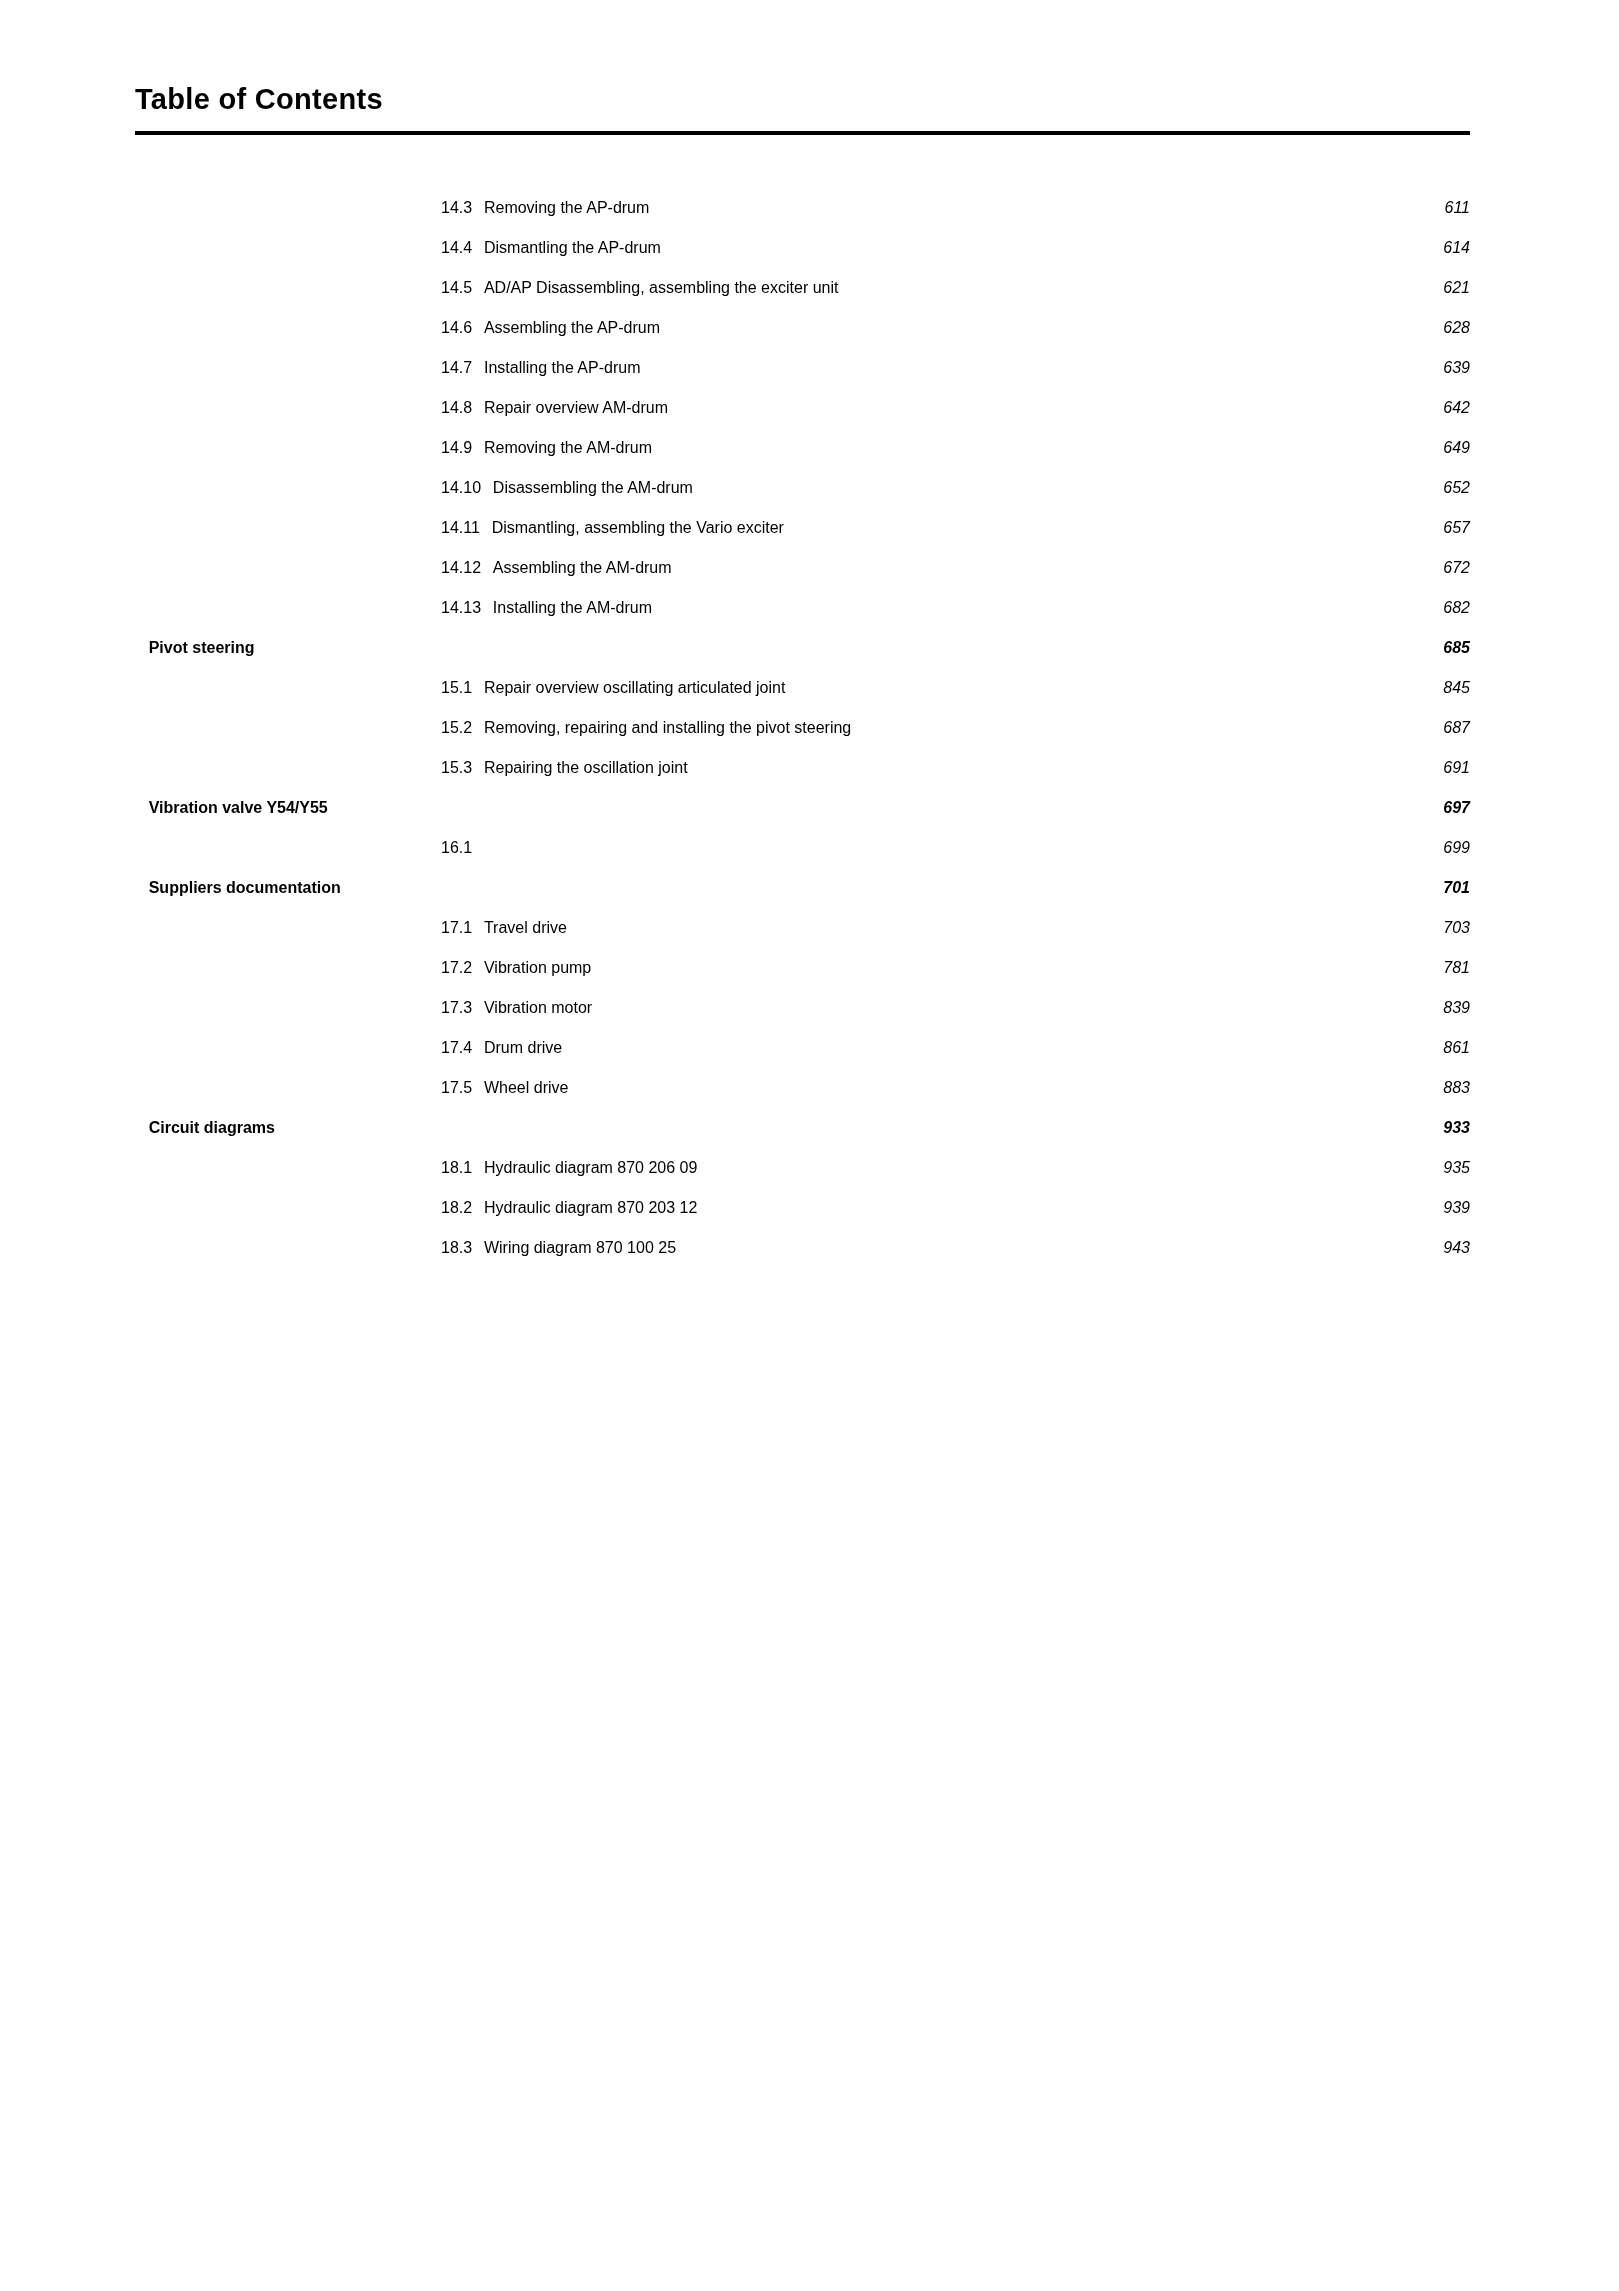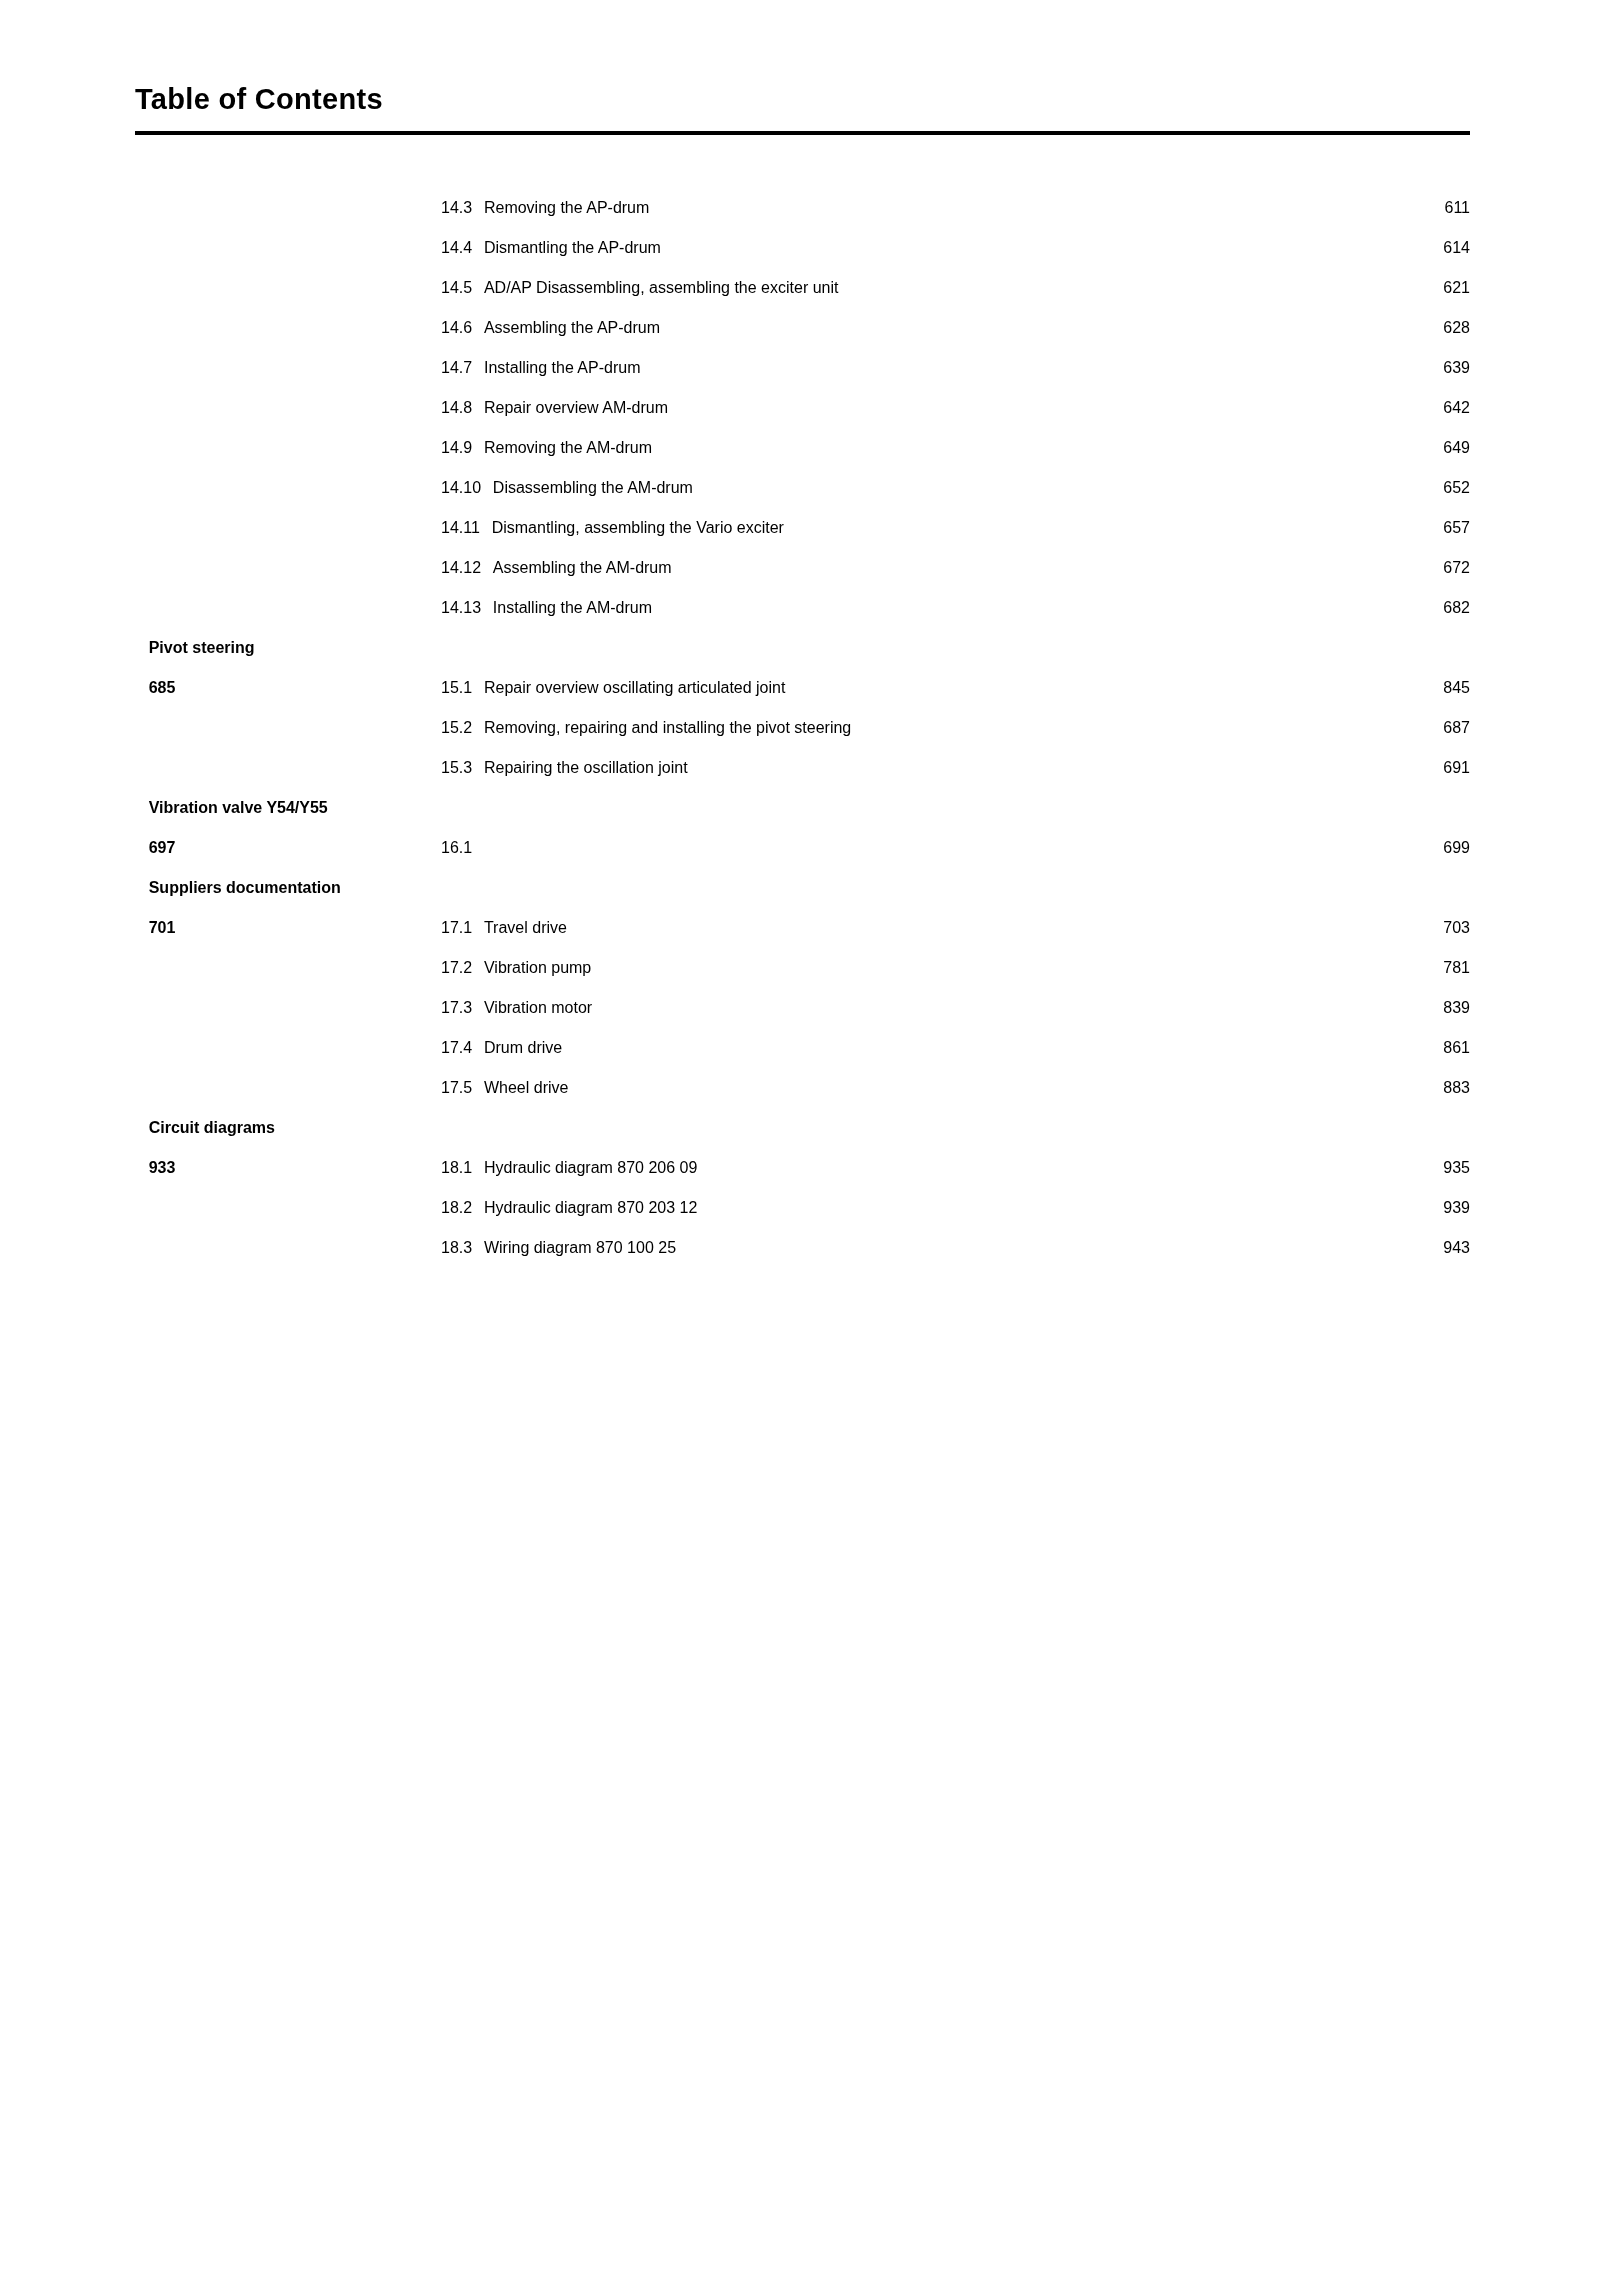--- a/index.html
+++ b/index.html
@@ -39,21 +39,20 @@
     display: flex;
     align-items: baseline;
     height: 40px;
     font-size: 16px;
     line-height: 40px;
   }
 
   .toc-row.chapter {
     font-weight: bold;
     padding-left: 13.7px;
-    flex-direction: column;
   }
 
   .toc-row.section {
     padding-left: 306px;
   }
 
   .toc-number {
     margin-right: 11.8px;
     white-space: pre;
   }
@@ -62,20 +61,21 @@
     white-space: pre;
   }
 
   .toc-spacer {
     flex: 1;
   }
 
   .toc-page {
     text-align: right;
     white-space: pre;
+    font-style: italic;
   }
 
   .footer {
     position: absolute;
     top: 2196px;
     left: 135px;
     right: 149px;
   }
 
   .footer-rule {

